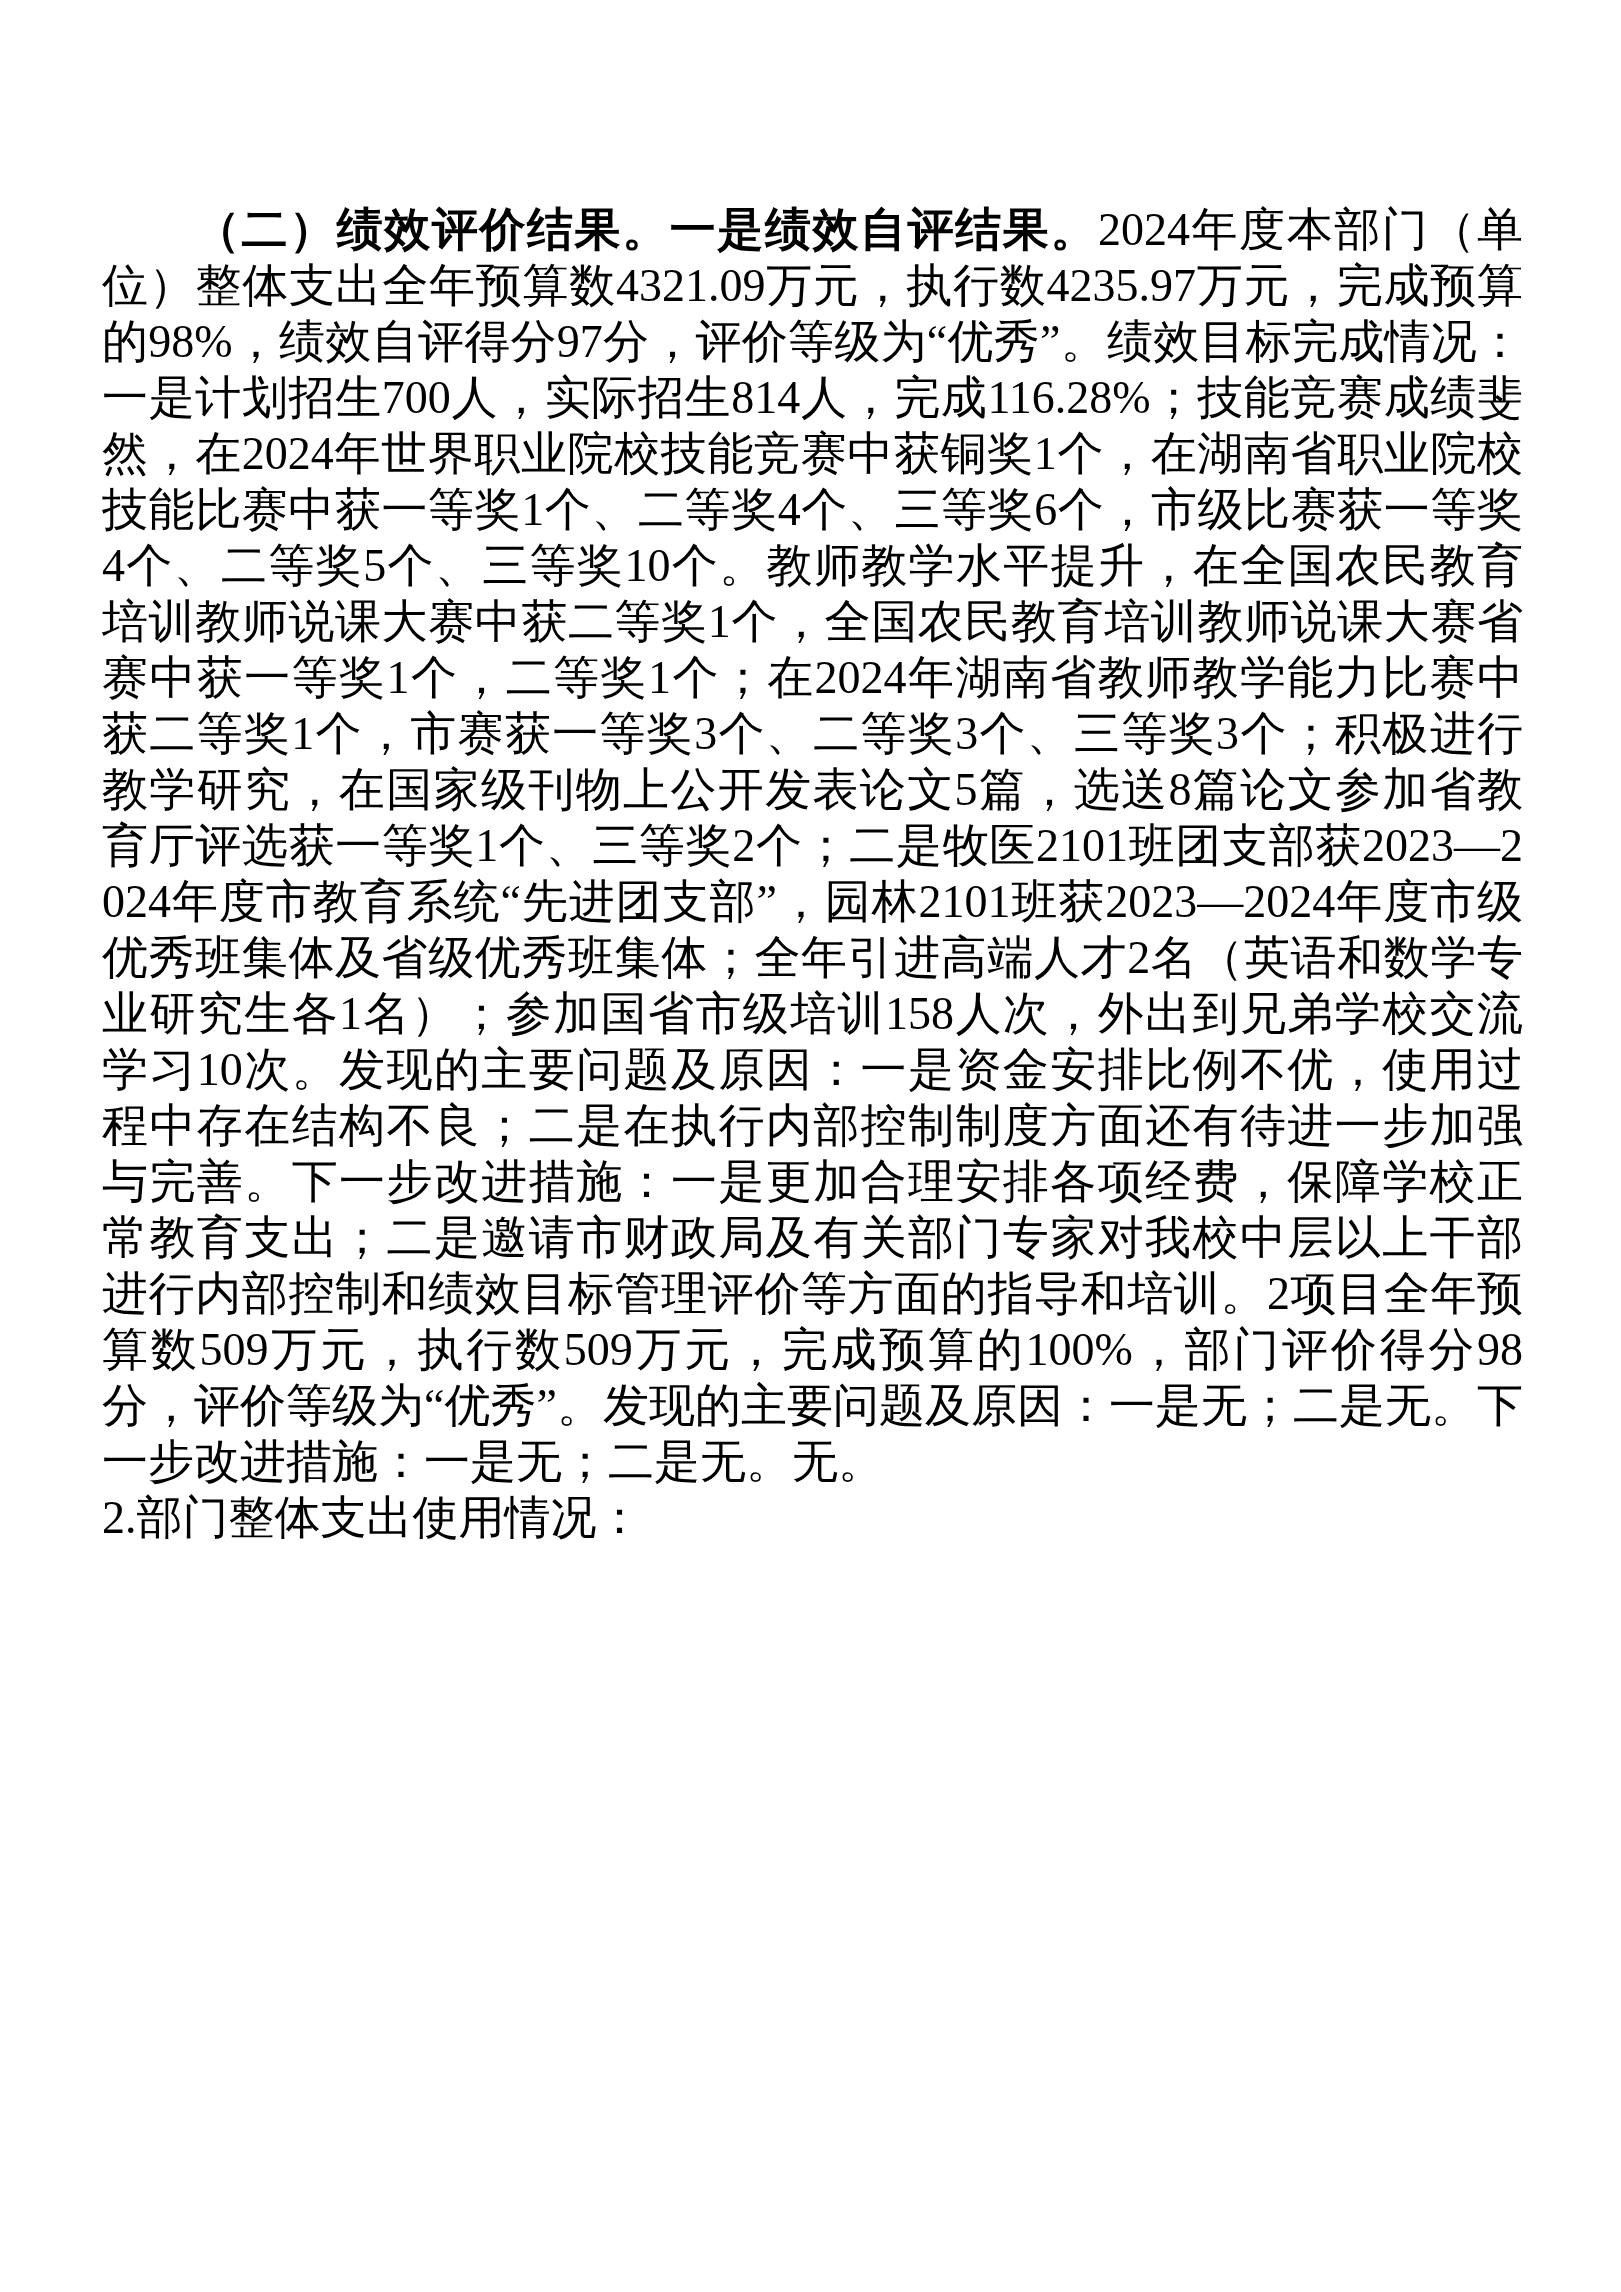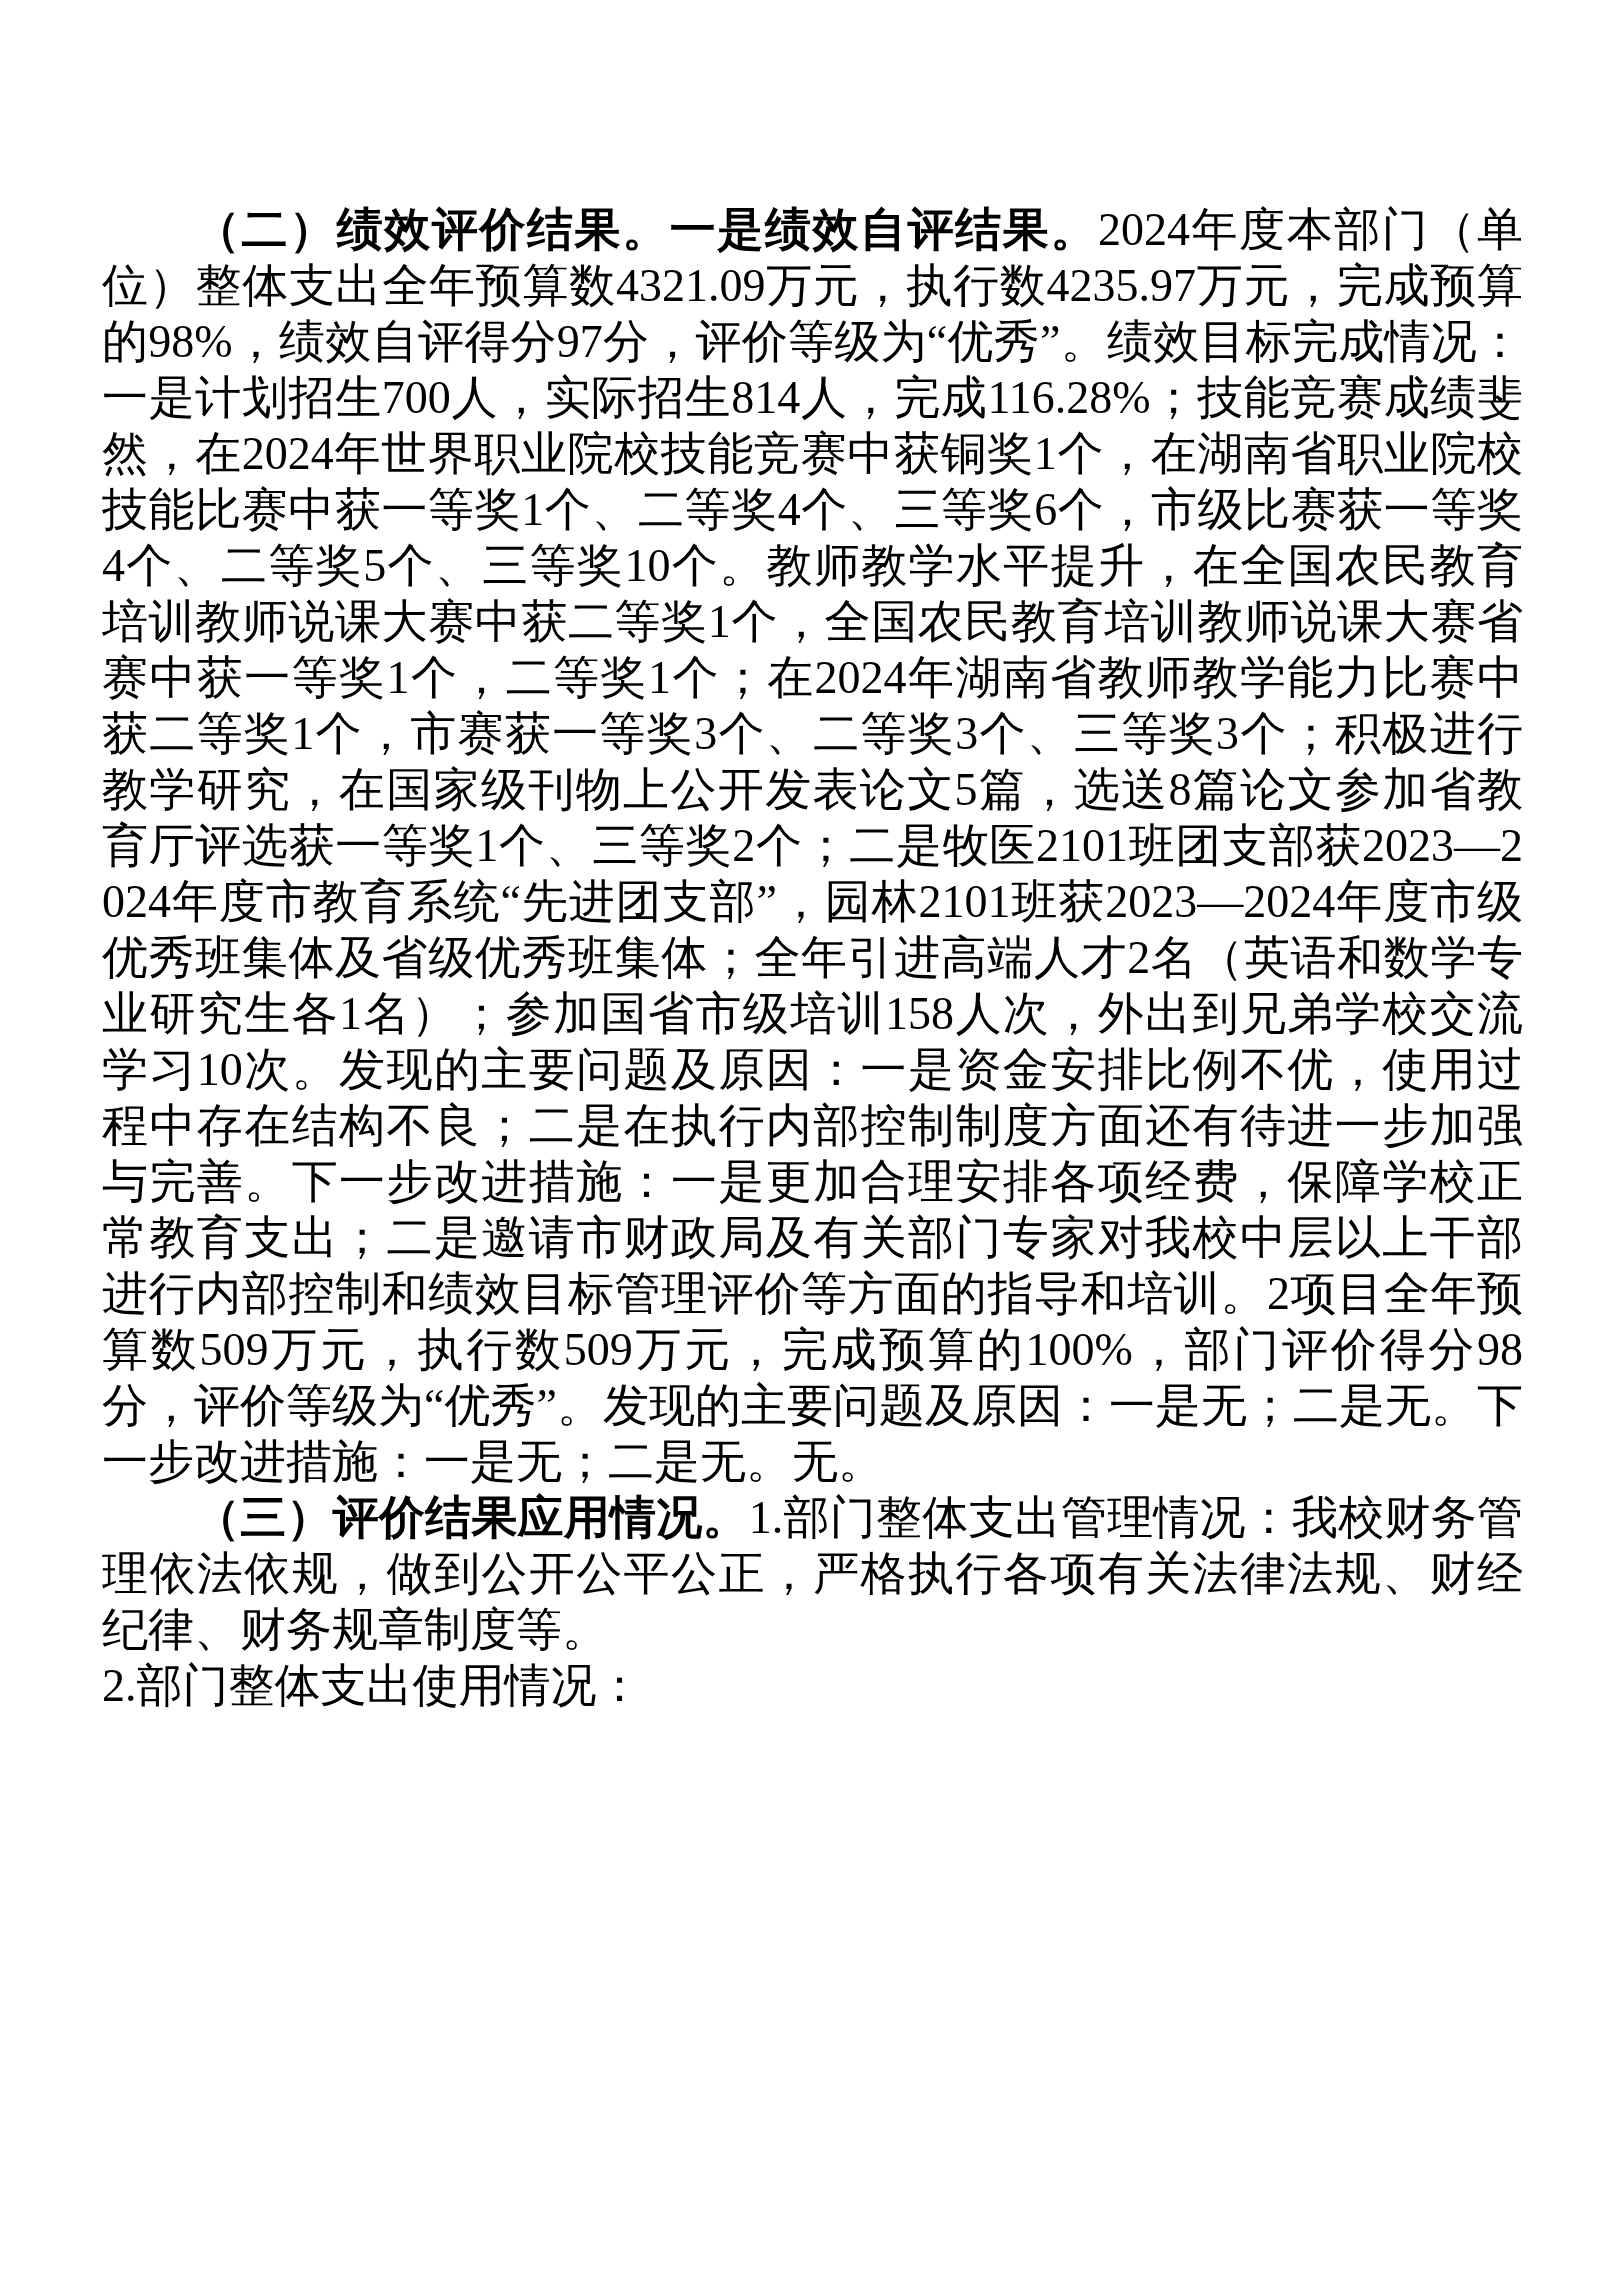--- a/index.html
+++ b/index.html
@@ -45,21 +45,20 @@
   }
 </style>
 </head>
 <body>
 
 <div class="page">
   <div class="text-block">
 
     <p class="para indent"><span class="lead-bold">（二）绩效评价结果。一是绩效自评结果。</span><span>2024年度本部门（单位）整体支出全年预算数4321.09万元，执行数4235.97万元，完成预算的98%，绩效自评得分97分，评价等级为“优秀”。绩效目标完成情况：一是计划招生700人，实际招生814人，完成116.28%；技能竞赛成绩斐然，在2024年世界职业院校技能竞赛中获铜奖1个，在湖南省职业院校技能比赛中获一等奖1个、二等奖4个、三等奖6个，市级比赛获一等奖4个、二等奖5个、三等奖10个。教师教学水平提升，在全国农民教育培训教师说课大赛中获二等奖1个，全国农民教育培训教师说课大赛省赛中获一等奖1个，二等奖1个；在2024年湖南省教师教学能力比赛中获二等奖1个，市赛获一等奖3个、二等奖3个、三等奖3个；积极进行教学研究，在国家级刊物上公开发表论文5篇，选送8篇论文参加省教育厅评选获一等奖1个、三等奖2个；二是牧医2101班团支部获2023—2024年度市教育系统“先进团支部”，园林2101班获2023—2024年度市级优秀班集体及省级优秀班集体；全年引进高端人才2名（英语和数学专业研究生各1名）；参加国省市级培训158人次，外出到兄弟学校交流学习10次。发现的主要问题及原因：一是资金安排比例不优，使用过程中存在结构不良；二是在执行内部控制制度方面还有待进一步加强与完善。下一步改进措施：一是更加合理安排各项经费，保障学校正常教育支出；二是邀请市财政局及有关部门专家对我校中层以上干部进行内部控制和绩效目标管理评价等方面的指导和培训。2项目全年预算数509万元，执行数509万元，完成预算的100%，部门评价得分98分，评价等级为“优秀”。发现的主要问题及原因：一是无；二是无。下一步改进措施：一是无；二是无。无。</span></p>
 
-    <p class="para indent"><span class="lead-bold">（三）评价结果应用情况。</span><span>1.部门整体支出管理情况：我校财务管理依法依规，做到公开公平公正，严格执行各项有关法律法规、财经纪律、财务规章制度等。</span></p>
 
     <p class="para"><span>2.部门整体支出使用情况：</span></p>
 
 
 
   </div>
 </div>
 
 
 </body></html>

